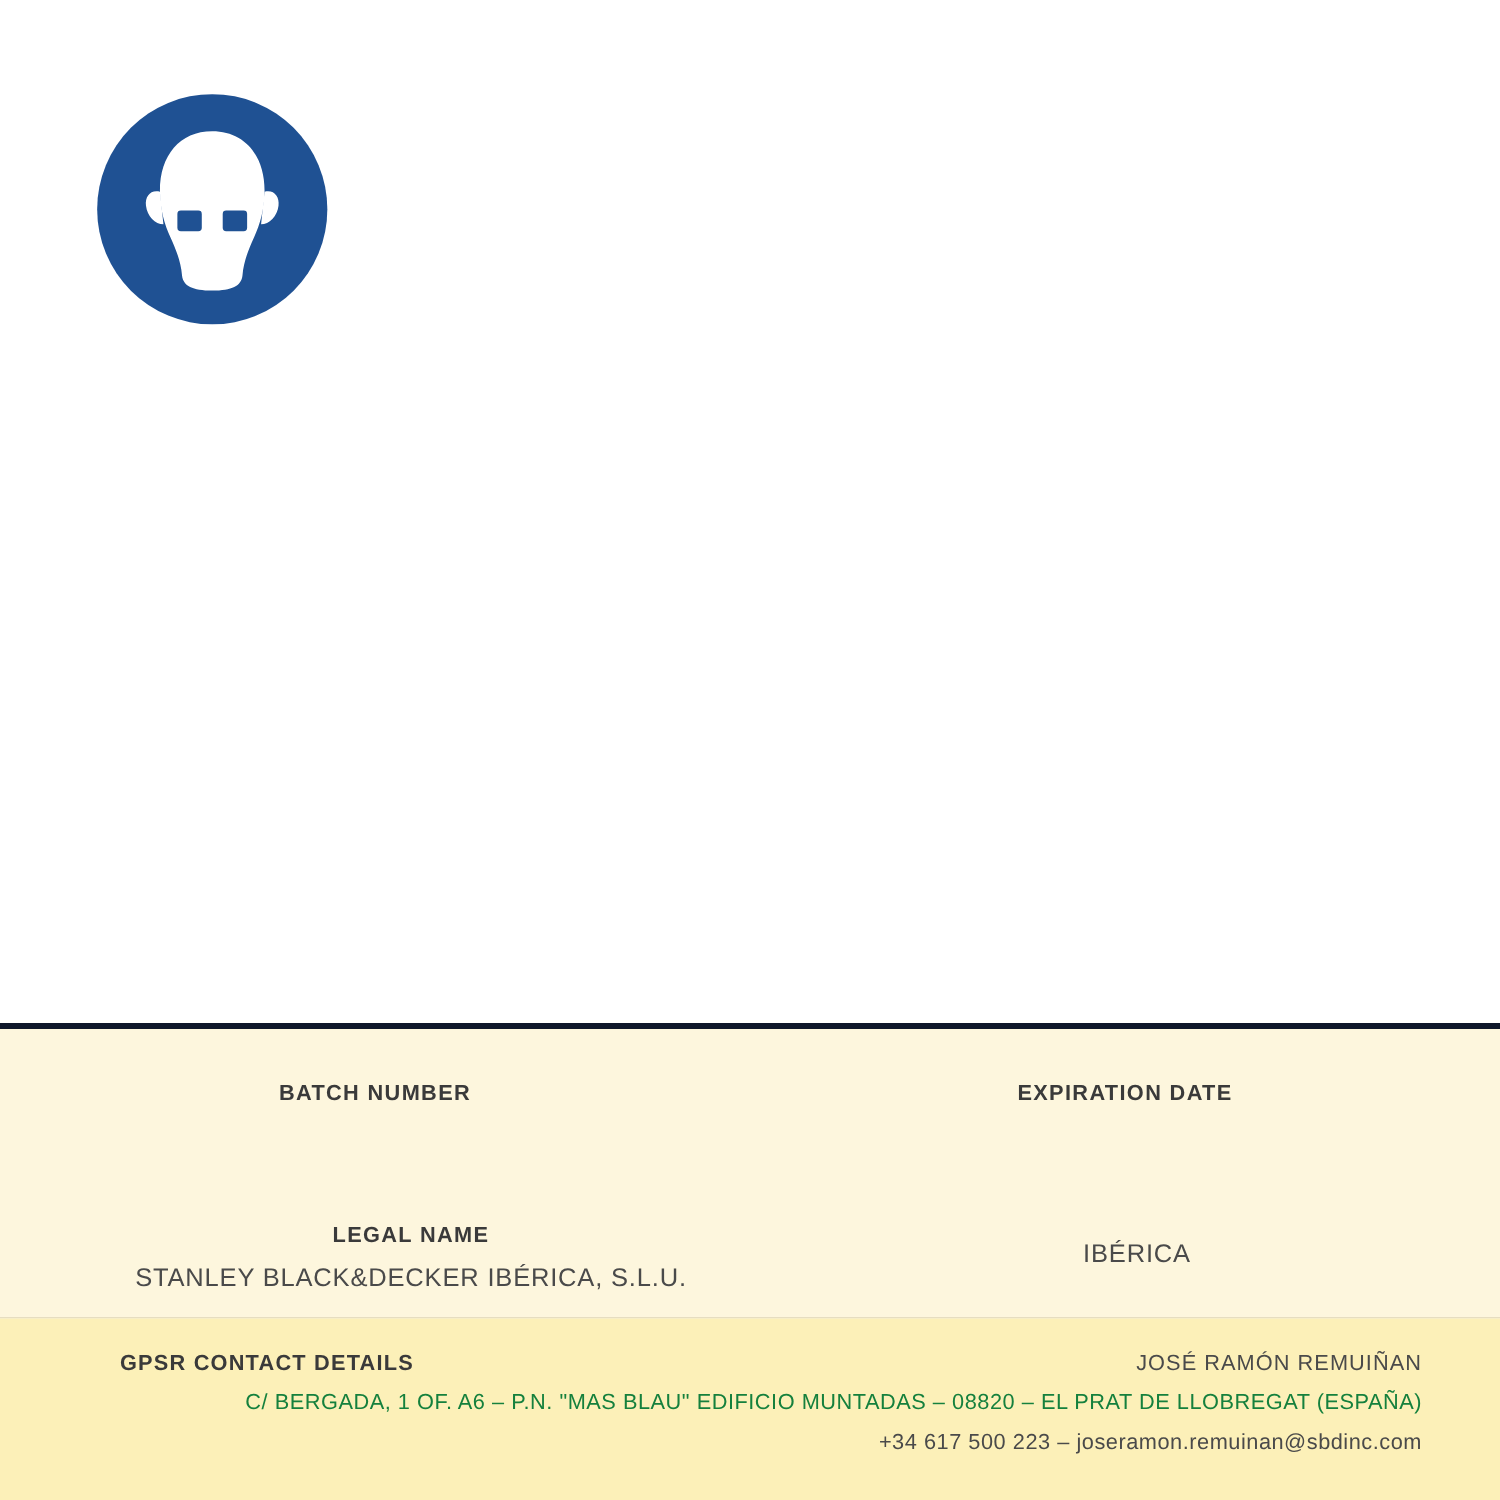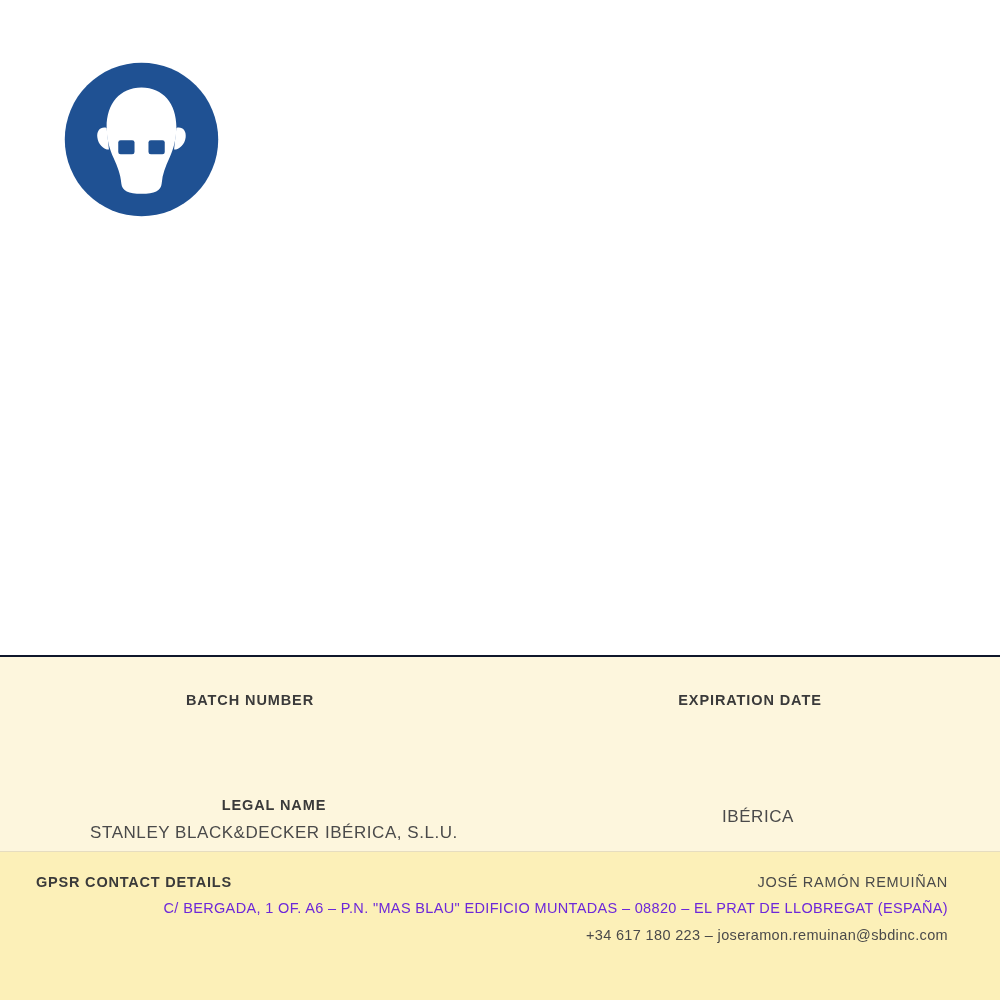--- a/index.html
+++ b/index.html
@@ -38,21 +38,21 @@
   }
   .pictogram svg {
     display: block;
     width: 155px;
     height: 155px;
   }
 
   
   .info-band {
     background: #fdf6dd;
-    border-top: 2px solid #0f172a;
+    border-top: 4px solid #0f172a;
     border-bottom: 1px solid #e6ddc0;
     height: 197px;
     box-sizing: border-box;
     position: relative;
   }
   .info-grid {
     position: absolute;
     left: 0;
     right: 0;
     top: 0;
@@ -83,23 +83,23 @@
 
   .row-one { margin-top: 35px; }
   .row-two { margin-top: 38px; }
 
   .row-two .col.left .field-value  { letter-spacing: 0.55px; }
   .row-two .col.right .field-value { letter-spacing: 0.55px; }
 
   
   .footer {
     background: #fcf0b8;
-    height: 148px;
+    height: 121px;
     box-sizing: border-box;
-    padding: 22px 52px 0 36px;
+    padding: 22px 52px 0 80px;
     position: relative;
   }
   .footer-top {
     display: flex;
     justify-content: space-between;
     align-items: baseline;
   }
   .gpsr-title {
     font-size: 14.5px;
     font-weight: bold;
@@ -111,21 +111,21 @@
     font-size: 14.5px;
     letter-spacing: 0.7px;
     color: #4a4a4a;
     text-transform: uppercase;
     margin-left: 32px;
   }
   .address-line {
     text-align: right;
     font-size: 14.5px;
     letter-spacing: 0.35px;
-    color: #6d28d9;
+    color: #15803d;
     margin-top: 10px;
     text-transform: uppercase;
   }
   .contact-line {
     text-align: right;
     font-size: 14.5px;
     letter-spacing: 0.35px;
     color: #4a4a4a;
     margin-top: 11px;
   }
@@ -161,33 +161,33 @@
       <div class="col left">
         <div class="field-label">BATCH NUMBER</div>
         <div class="field-value"></div>
       </div>
       <div class="col right">
         <div class="field-label">EXPIRATION DATE</div>
         <div class="field-value"></div>
       </div>
     </div>
 
-    <div class="info-grid row-two" style="top:102px; position:absolute;padding-left:32px;">
+    <div class="info-grid row-two" style="top:92px; position:absolute;padding-left:32px;">
       <div class="col left">
         <div class="field-label">LEGAL NAME</div>
         <div class="field-value">STANLEY BLACK&amp;DECKER IBÉRICA, S.L.U.</div>
       </div>
       <div class="col right">
         <div class="field-value">IBÉRICA</div>
       </div>
     </div>
   </div>
 
   <div class="footer">
     <div class="footer-top">
       <div class="gpsr-title">GPSR CONTACT DETAILS</div>
       <div class="contact-name">JOSÉ RAMÓN REMUIÑAN</div>
     </div>
     <div class="address-line">C/ BERGADA, 1 OF. A6 – P.N. "MAS BLAU" EDIFICIO MUNTADAS – 08820 – EL PRAT DE LLOBREGAT (ESPAÑA)</div>
-    <div class="contact-line">+34 617 180 223 – joseramon.remuinan@sbdinc.com</div>
+    <div class="contact-line">+34 617 500 223 – joseramon.remuinan@sbdinc.com</div>
   </div>
 
 </div>
 
 </body></html>

